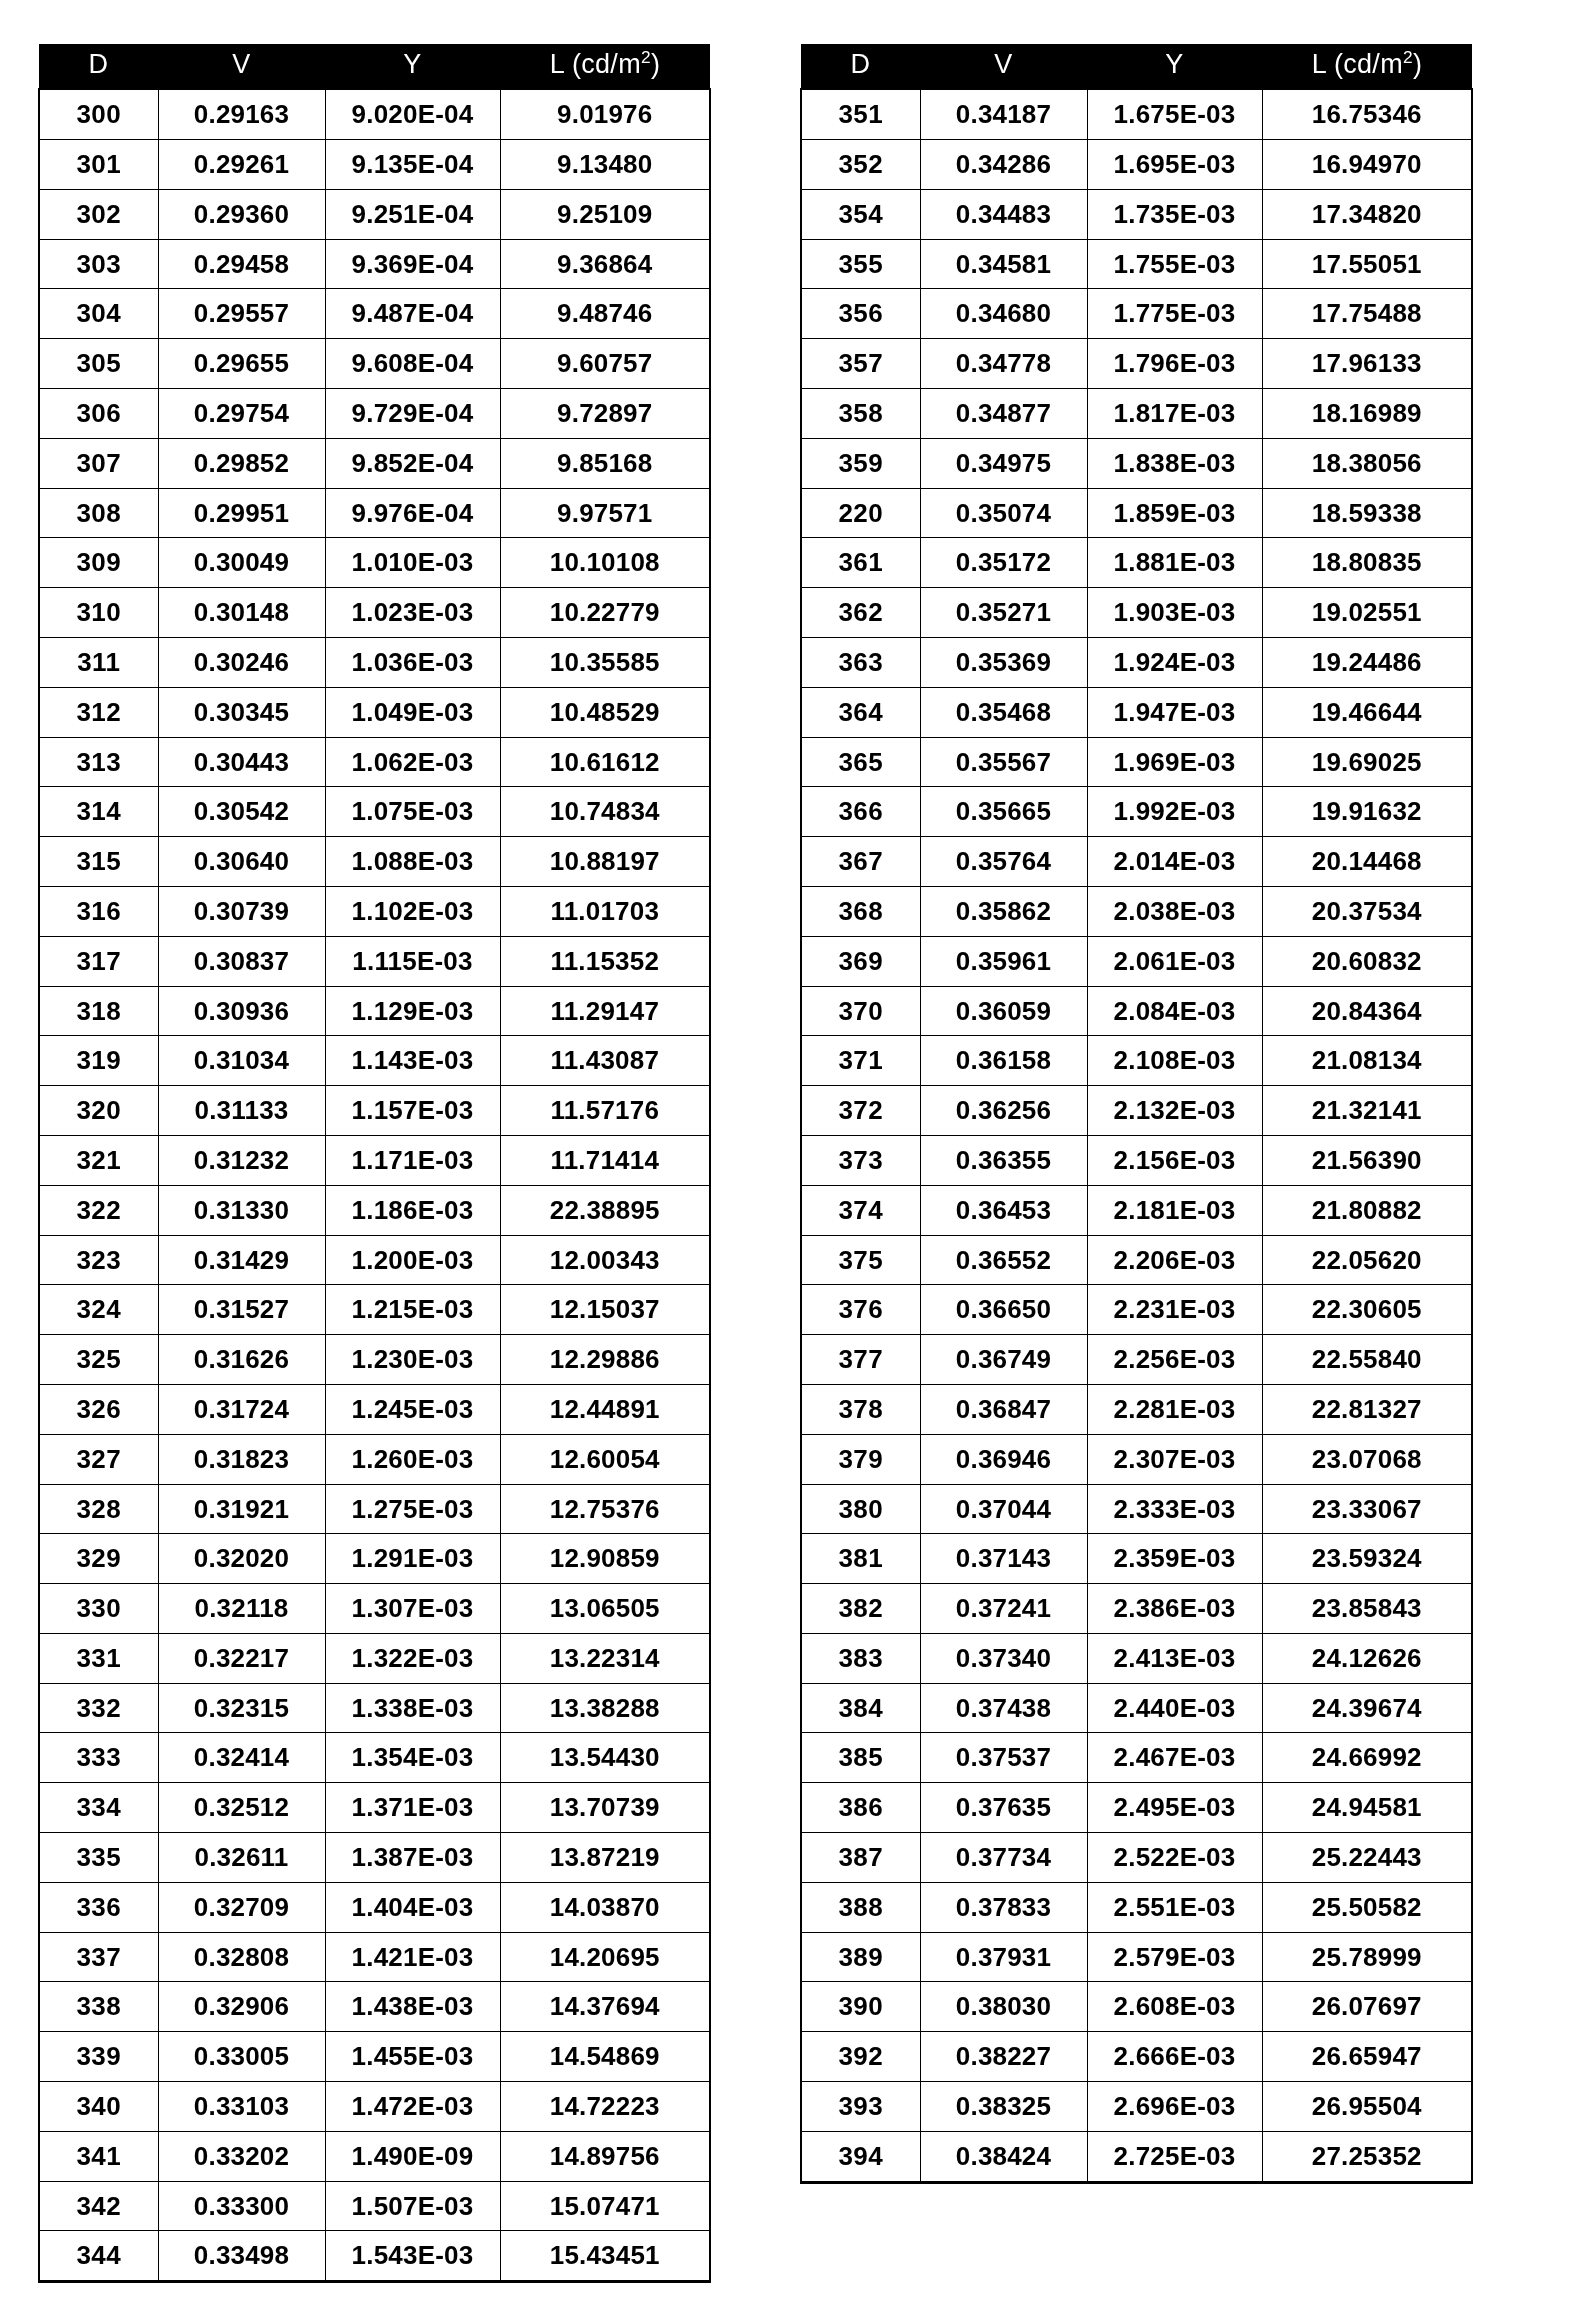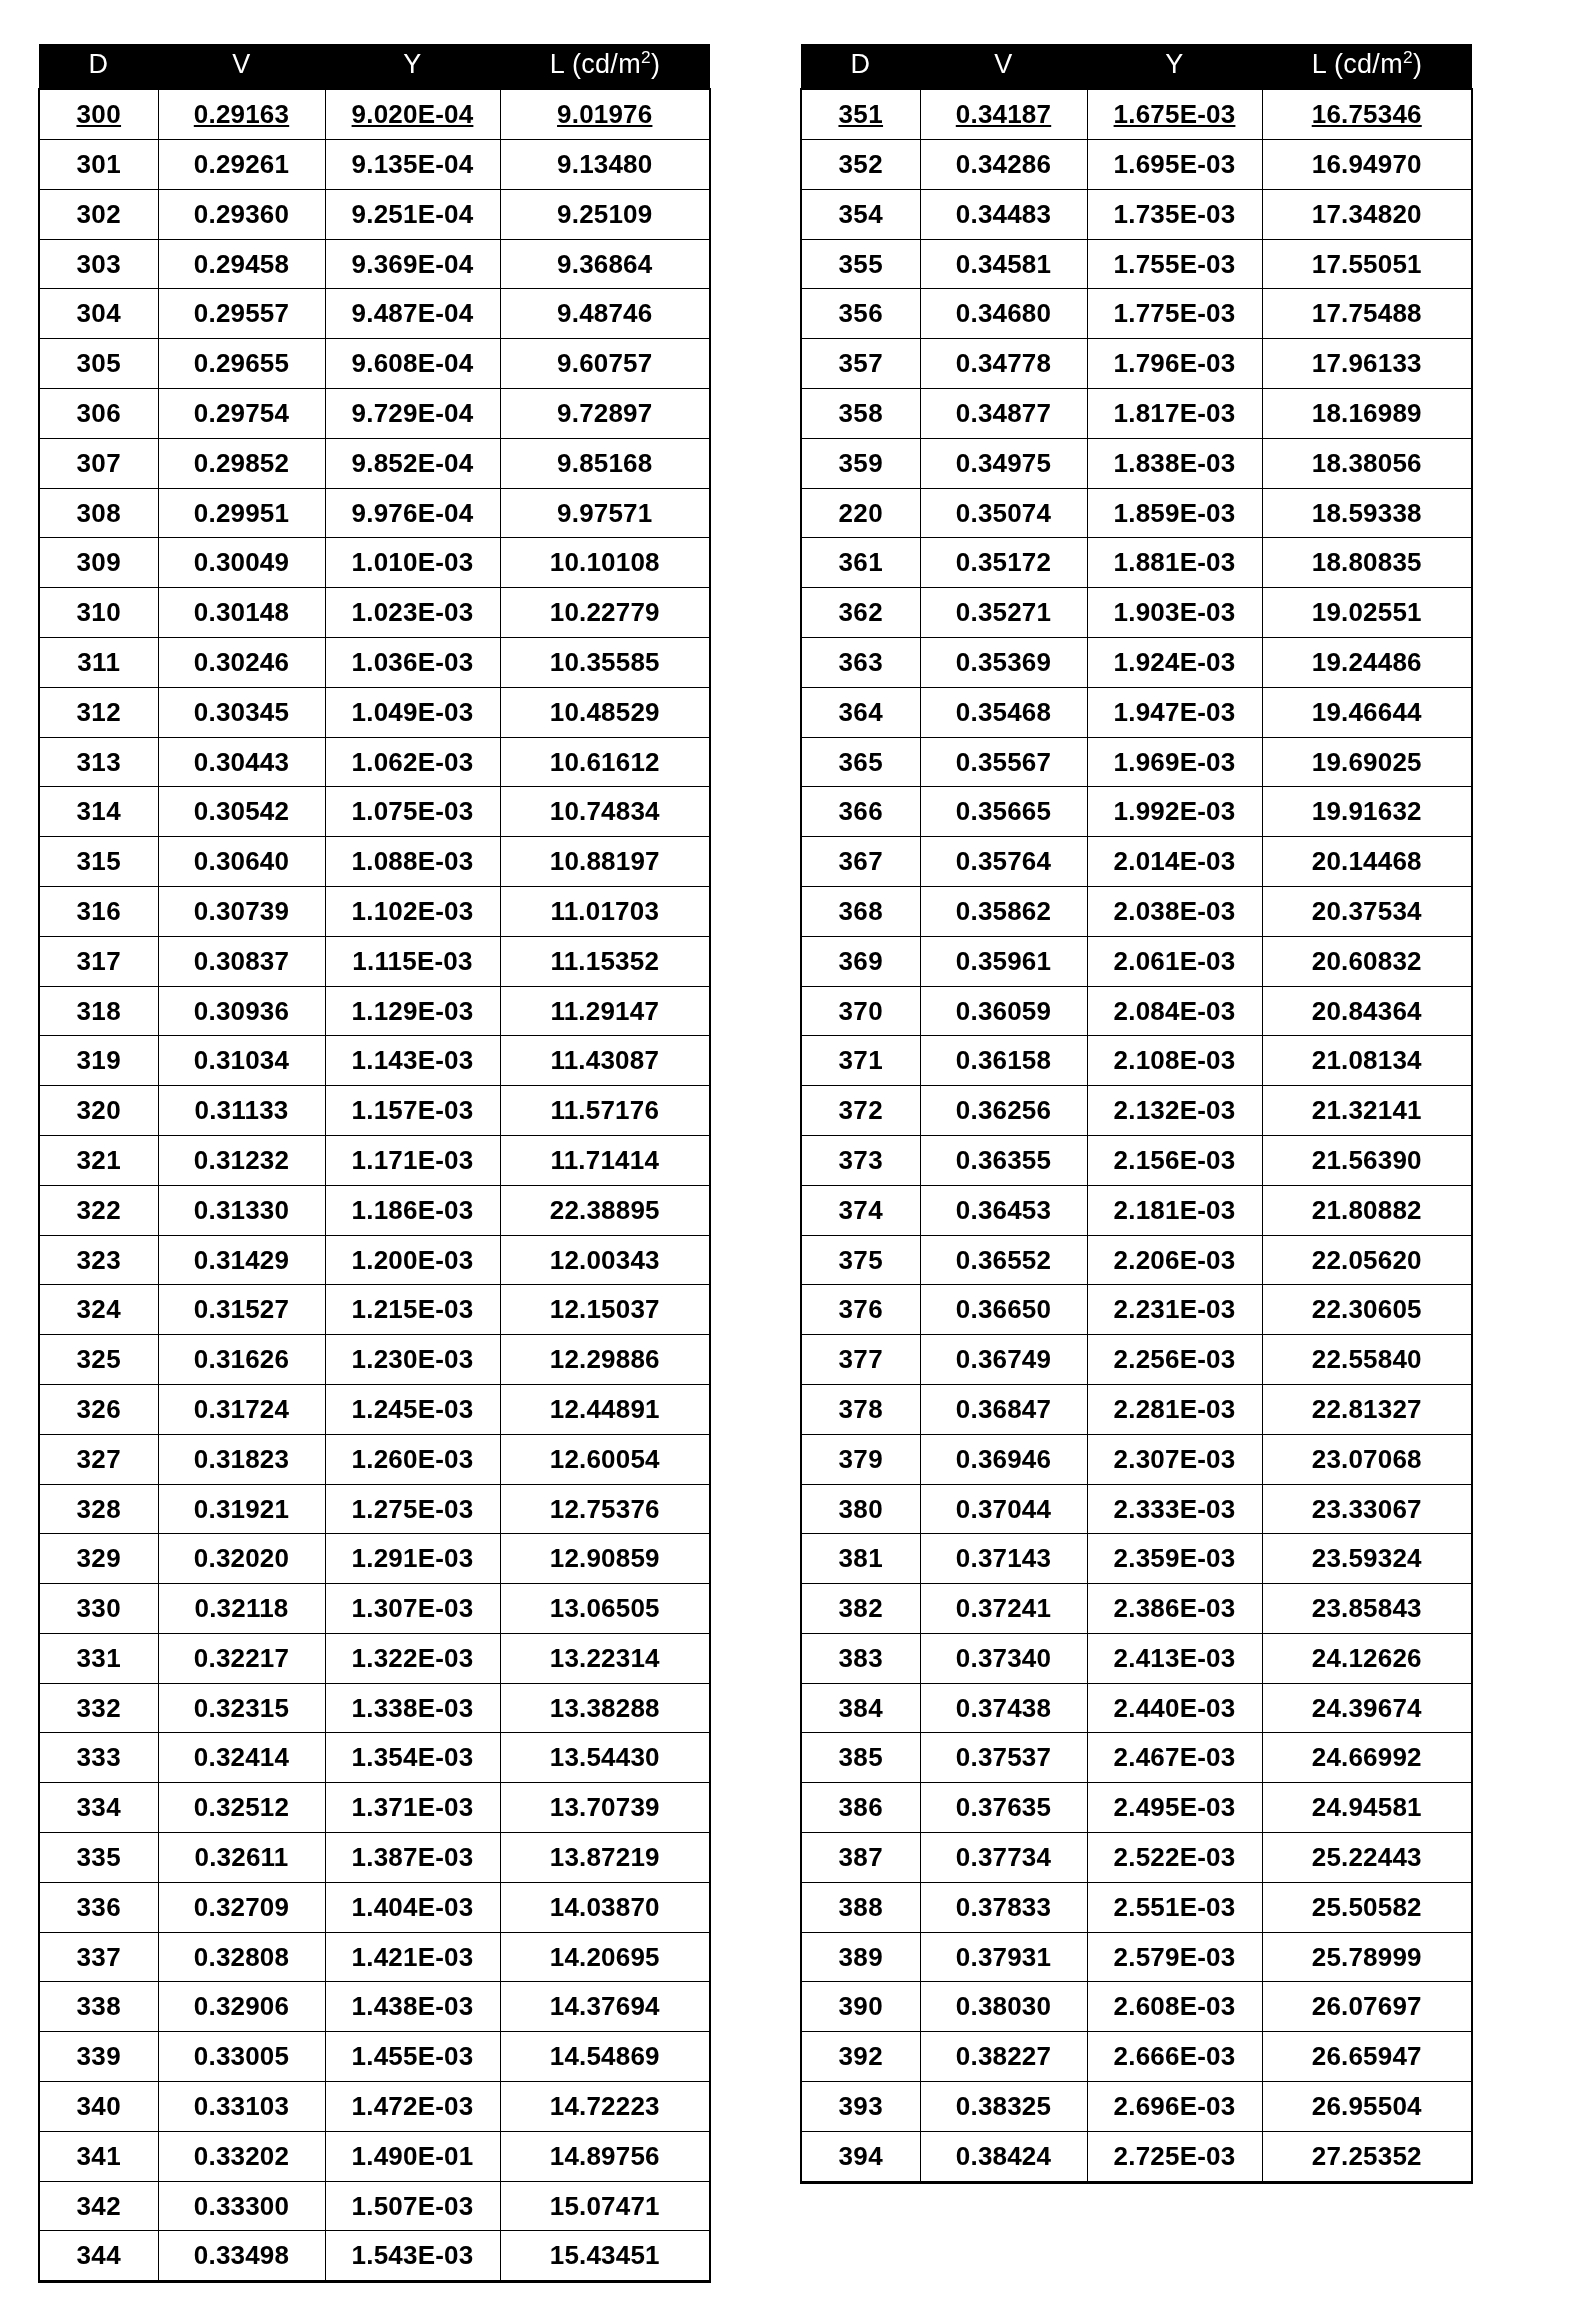--- a/index.html
+++ b/index.html
@@ -71,21 +71,21 @@
     height: 37px;
     line-height: 1.0;
     background: #ffffff;
     color: #000000;
     white-space: nowrap;
   }
   table.datatable tbody td.col-d { letter-spacing: 0.4px; }
   table.datatable tbody td.col-v { letter-spacing: 0.2px; }
   table.datatable tbody td.col-y { letter-spacing: 0.2px; }
   table.datatable tbody td.col-l { letter-spacing: 0.2px; }
-  table.datatable tbody tr:first-child td { border-top: 2.4px solid #000000; text-decoration: underline; }
+  table.datatable tbody tr:first-child td { border-top: 2.4px solid #000000; }
   table.datatable tbody tr:last-child td { border-bottom: 3.1px solid #000000; }
   table.datatable tbody td:first-child { border-left: 2.4px solid #000000; }
   table.datatable tbody td:last-child { border-right: 2.4px solid #000000; }
 </style>
 </head>
 <body>
 
 <div class="page">
   <div class="tables-row">
 
@@ -347,21 +347,21 @@
           </tr>
           <tr>
             <td class="col-d">340</td>
             <td class="col-v">0.33103</td>
             <td class="col-y">1.472E-03</td>
             <td class="col-l">14.72223</td>
           </tr>
           <tr>
             <td class="col-d">341</td>
             <td class="col-v">0.33202</td>
-            <td class="col-y">1.490E-01</td>
+            <td class="col-y">1.490E-09</td>
             <td class="col-l">14.89756</td>
           </tr>
           <tr>
             <td class="col-d">342</td>
             <td class="col-v">0.33300</td>
             <td class="col-y">1.507E-03</td>
             <td class="col-l">15.07471</td>
           </tr>
           <tr>
             <td class="col-d">344</td>

